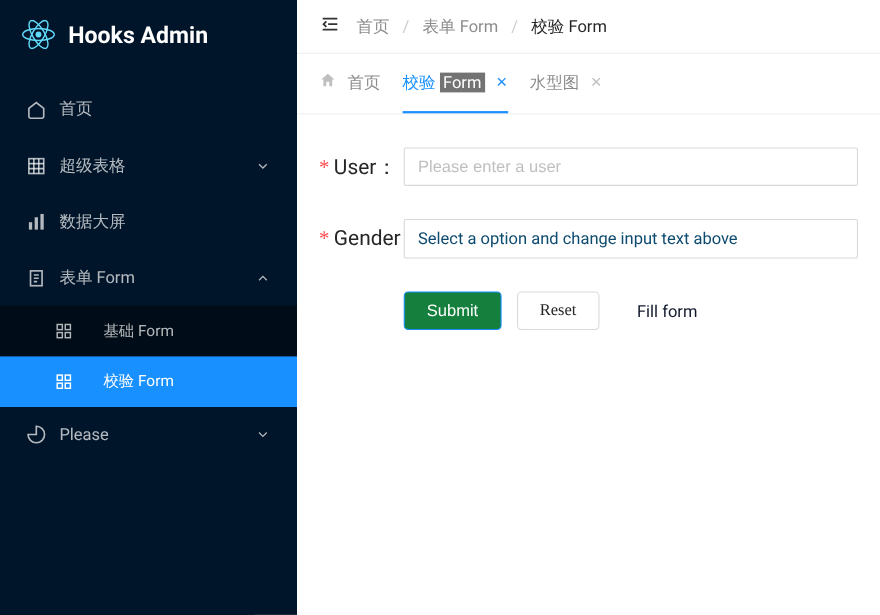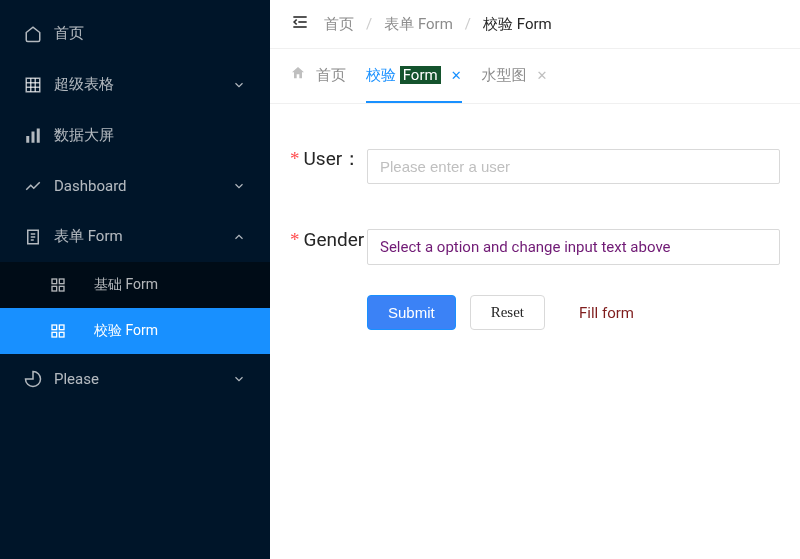--- a/index.html
+++ b/index.html
@@ -28,42 +28,55 @@
     .breadcrumb { display: flex; align-items: center; gap: 12px; color: #8c8c8c; font-size: 15px; }
     .breadcrumb .crumb-active { color: #262626; }
     .breadcrumb .sep { color: #ccc; }
     
     .tabs { display: flex; align-items: center; padding: 0 20px; border-bottom: 1px solid #f0f0f0; gap: 20px; }
     .tab { display: flex; align-items: center; gap: 10px; padding: 16px 0; color: #8c8c8c; cursor: pointer; font-size: 15px; border-bottom: 2px solid transparent; }
     .tab.active { color: #1890ff; border-bottom-color: #1890ff; }
     .tab .tab-icon { color: #bfbfbf; }
     .tab .close { color: #bfbfbf; font-size: 13px; cursor: pointer; }
     .tab.active .close { color: #1890ff; }
-    .tab .hl { background: #14532d; color: #fff; padding: 0 3px; }
+    .tab .hl { background: #737373; color: #fff; padding: 0 3px; }
     
     .content { padding: 30px 20px; }
     .form-row { display: flex; align-items: center; margin-bottom: 30px; }
     .form-label { width: 77px; text-align: left; font-size: 19px; color: #262626; white-space: nowrap; overflow: hidden; }
     .form-label .req { color: #ff4d4f; margin-right: 4px; font-family: SimSun; }
     .form-control { flex: 1; }
-    .form-control input, .form-control .select { width: 100%; padding: 8px 12px; font-size: 15px; border: 1px solid #d9d9d9; border-radius: 2px; color: #262626; background: #fff; margin-top: 15px; }
+    .form-control input, .form-control .select { width: 100%; padding: 8px 12px; font-size: 15px; border: 1px solid #d9d9d9; border-radius: 2px; color: #262626; background: #fff; }
     .form-control input::placeholder { color: #bfbfbf; }
-    .form-control .select { color: #701a75; cursor: pointer; display: flex; align-items: center; justify-content: space-between; }
+    .form-control .select { color: #0c4a6e; cursor: pointer; display: flex; align-items: center; justify-content: space-between; }
     
     .form-actions { display: flex; align-items: center; gap: 14px; margin-left: 77px; }
     .btn { padding: 8px 20px; font-size: 15px; border-radius: 4px; cursor: pointer; border: 1px solid transparent; }
-    .btn-primary { background: #3b82f6; color: #fff; border-color: #1890ff; }
+    .btn-primary { background: #15803d; color: #fff; border-color: #1890ff; }
     .btn-default { background: #fff; color: #262626; border-color: #d9d9d9; font-family: Liberation Serif, serif; }
-    .link { color: #7f1d1d; cursor: pointer; font-size: 15px; margin-left: 20px; }
+    .link { color: #0f172a; cursor: pointer; font-size: 15px; margin-left: 20px; }
   </style>
 </head>
 <body>
 
 <div class="app">
   <aside class="sidebar">
+    <div class="logo">
+      <span class="logo-icon">
+        <svg viewBox="-11.5 -10.23 23 20.46" fill="none">
+            <circle r="2.05" fill="#61dafb"></circle>
+            <g stroke="#61dafb" stroke-width="1">
+              <ellipse rx="11" ry="4.2"></ellipse>
+              <ellipse rx="11" ry="4.2" transform="rotate(60)"></ellipse>
+              <ellipse rx="11" ry="4.2" transform="rotate(120)"></ellipse>
+            </g>
+          </svg>
+      </span>
+      <span class="logo-text">Hooks Admin</span>
+    </div>
     <ul class="menu">
       <li class="menu-item">
         <span class="icon">
             <svg viewBox="0 0 24 24" fill="none" stroke="currentColor" stroke-width="2">
               <path d="M3 10l9-7 9 7v10a2 2 0 0 1-2 2H5a2 2 0 0 1-2-2z"></path>
             </svg>
           </span>
         <span class="label">首页</span>
       </li>
       <li class="menu-item">
@@ -83,31 +96,20 @@
       </li>
       <li class="menu-item">
         <span class="icon">
             <svg viewBox="0 0 24 24" fill="currentColor">
               <rect x="3" y="12" width="4" height="9"></rect>
               <rect x="10" y="6" width="4" height="15"></rect>
               <rect x="17" y="2" width="4" height="19"></rect>
             </svg>
           </span>
         <span class="label">数据大屏</span>
-      </li>
-      <li class="menu-item">
-        <span class="icon">
-            <svg viewBox="0 0 24 24" fill="none" stroke="currentColor" stroke-width="2">
-              <polyline points="3 17 9 11 13 15 21 7"></polyline>
-            </svg>
-          </span>
-        <span class="label">Dashboard</span>
-        <span class="arrow"><svg viewBox="0 0 24 24" fill="none" stroke="currentColor" stroke-width="2">
-              <polyline points="6 9 12 15 18 9"></polyline>
-            </svg></span>
       </li>
       <li class="menu-item">
         <span class="icon">
             <svg viewBox="0 0 24 24" fill="none" stroke="currentColor" stroke-width="2">
               <rect x="5" y="3" width="14" height="18"></rect>
               <line x1="9" y1="8" x2="15" y2="8"></line>
               <line x1="9" y1="12" x2="15" y2="12"></line>
               <line x1="9" y1="16" x2="13" y2="16"></line>
             </svg>
           </span>

